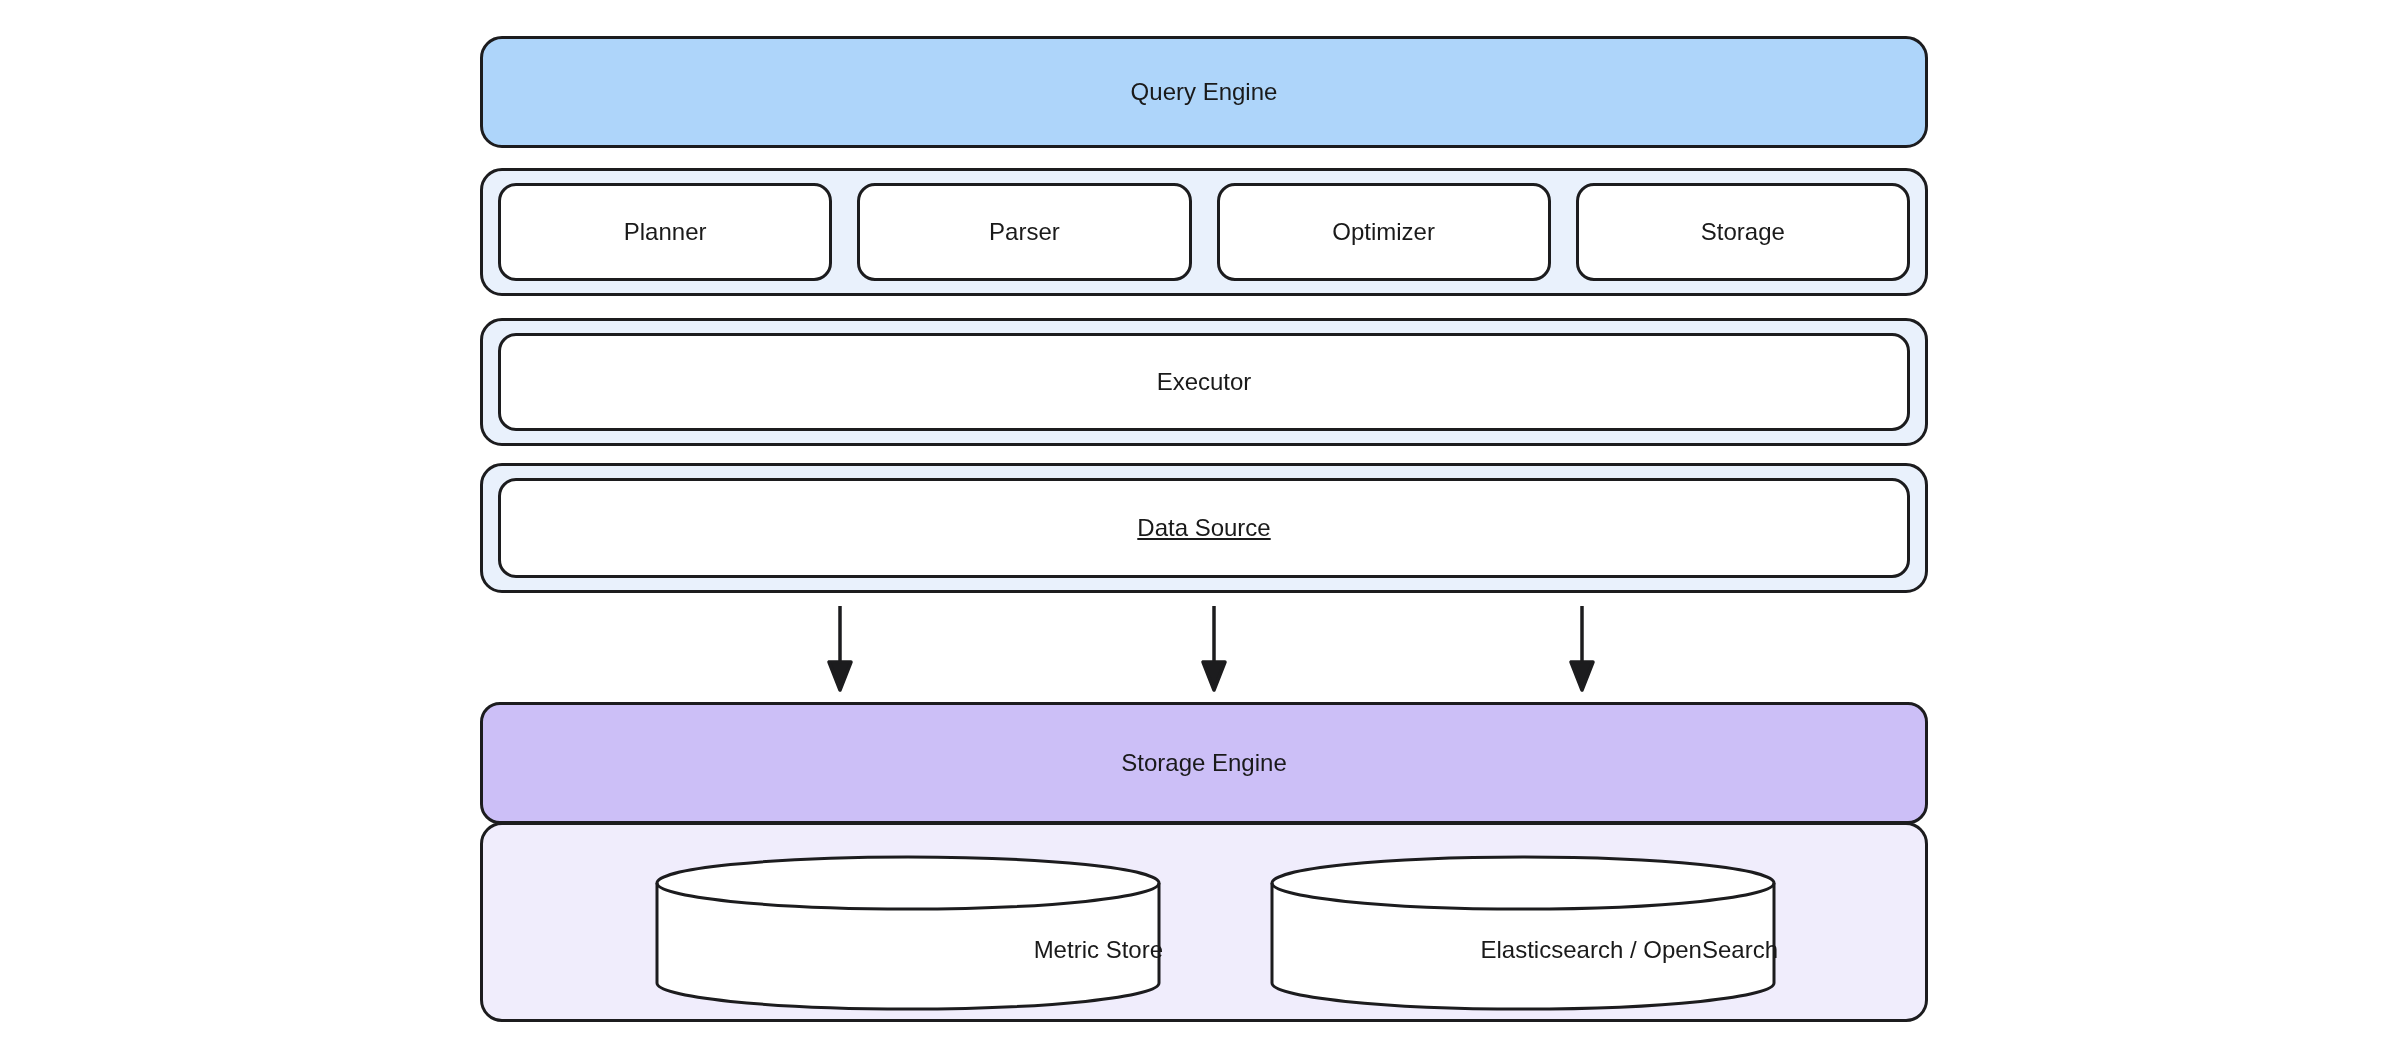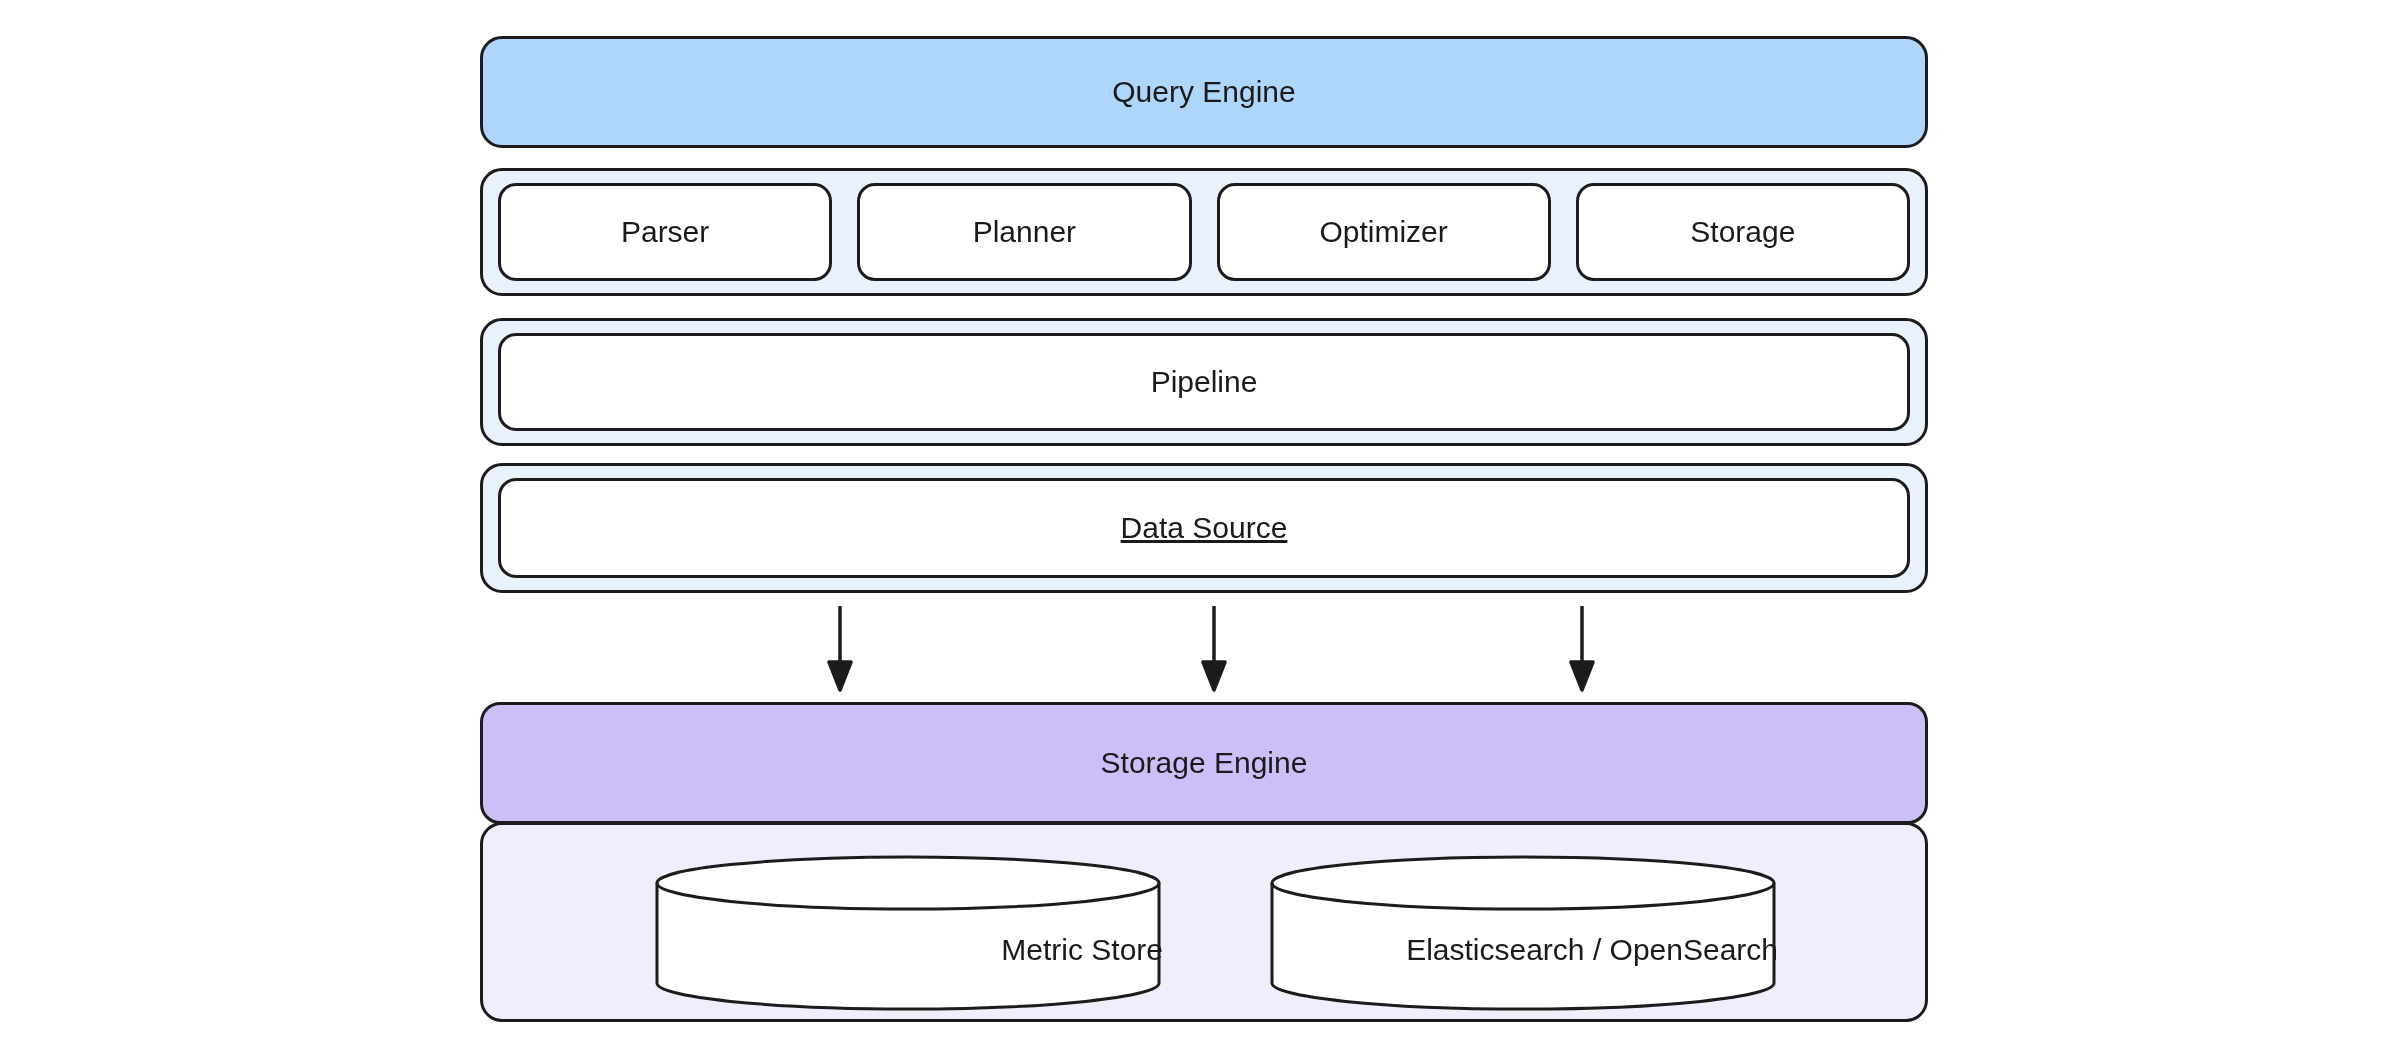--- a/index.html
+++ b/index.html
@@ -12,21 +12,21 @@
     color: #1a1a1a;
     overflow: hidden;
   }
   .band {
     position: absolute;
     left: 480px;
     width: 1448px;
     box-sizing: border-box;
   }
   .label {
-    font-size: 30px;
+    font-size: 24px;
     line-height: 1.2;
     color: #1a1a1a;
     white-space: nowrap;
   }
   .solid-box {
     border: 3px solid #1c1c1e;
     border-radius: 22px;
     display: flex;
     align-items: center;
     justify-content: center;
@@ -81,36 +81,36 @@
 <body>
 
 <div class="stage">
 
   <div class="band solid-box" id="query-engine">
     <span class="label">Query Engine</span>
   </div>
 
   <div class="band container-row" id="components-row">
     <div class="inner-box">
-      <span class="label">Parser</span>
+      <span class="label">Planner</span>
     </div>
     <div class="inner-box">
-      <span class="label">Planner</span>
+      <span class="label">Parser</span>
     </div>
     <div class="inner-box">
       <span class="label">Optimizer</span>
     </div>
     <div class="inner-box">
       <span class="label">Storage</span>
     </div>
   </div>
 
   <div class="band container-row" id="pipeline-row">
     <div class="inner-box">
-      <span class="label">Pipeline</span>
+      <span class="label">Executor</span>
     </div>
   </div>
 
   <div class="band container-row" id="datasource-row">
     <div class="inner-box">
       <span class="label">Data Source</span>
     </div>
   </div>
 
   <div class="band" id="arrows">

